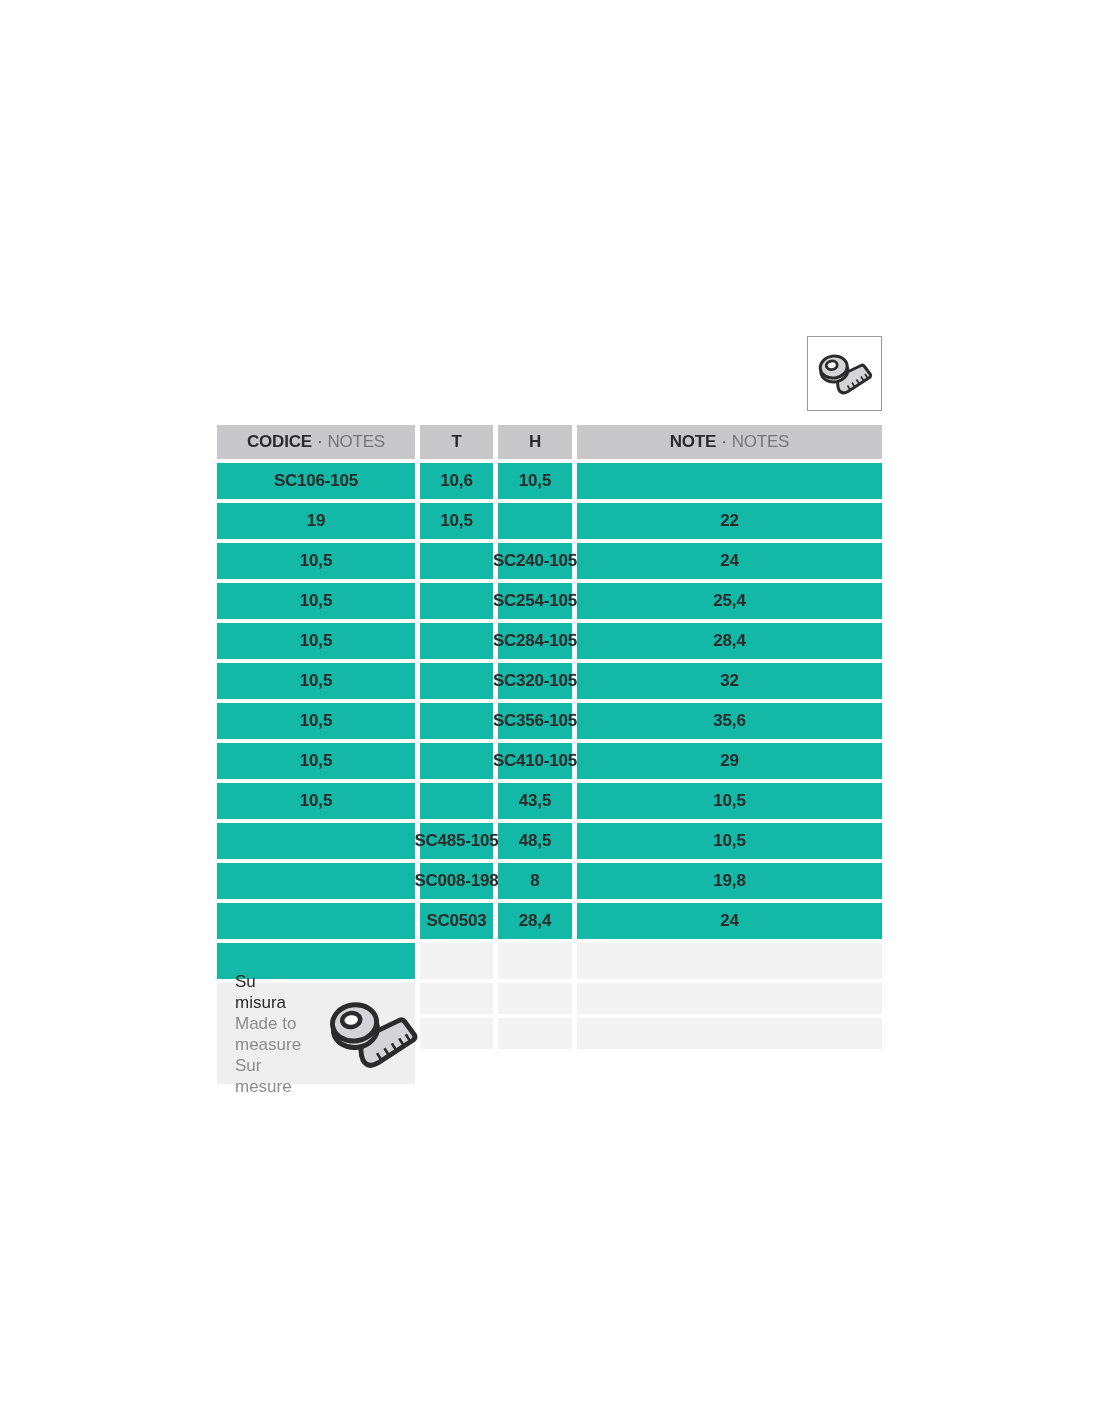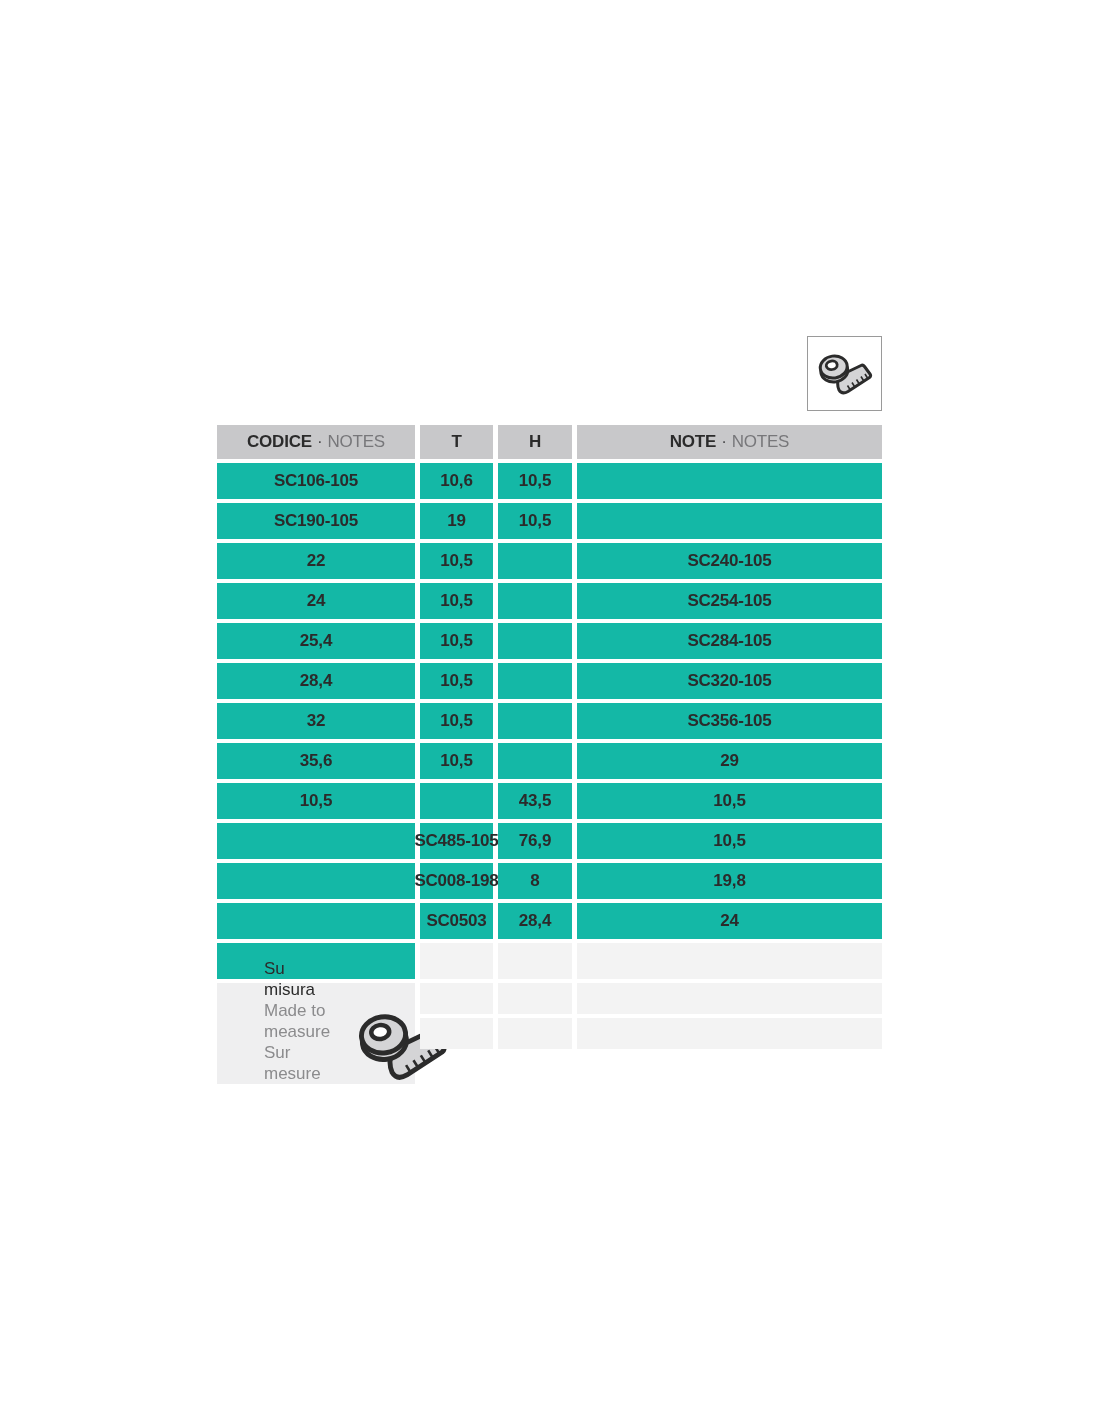--- a/index.html
+++ b/index.html
@@ -34,22 +34,22 @@
     white-space:nowrap;
   }
   .hdr{background:#c8c8ca;font-weight:700;}
   .hdr .sec{font-weight:400;color:#77777a;}
   .hdr .sep{margin:0 5px;font-weight:400;color:#4a4a4c;}
   .data{background:#14b8a6;font-weight:700;}
   .empty{background:#f3f3f3;}
   .measure-cell{
     grid-row:span 3;
     background:#efeff0;
-    display:flex;align-items:flex-end;
-    padding-left:47px;box-sizing:border-box;
+    display:flex;align-items:center;
+    padding-left:18px;box-sizing:border-box;
   }
   .measure-text{line-height:21px;font-size:17px;}
   .measure-text .l1{color:#2b2b2b;}
   .measure-text .l2,.measure-text .l3{color:#8b8b8d;}
   .measure-icon-wrap{margin-left:26px;display:flex;align-items:center;}
 </style>
 </head>
 <body>
 
 <svg width="0" height="0" style="position:absolute">
@@ -89,21 +89,20 @@
       <span>NOTE</span>
       <span class="sep">·</span>
       <span class="sec">NOTES</span>
     </div>
 
     <div class="cell data">SC106-105</div>
     <div class="cell data">10,6</div>
     <div class="cell data">10,5</div>
     <div class="cell data"></div>
 
-    <div class="cell data">SC190-105</div>
     <div class="cell data">19</div>
     <div class="cell data">10,5</div>
     <div class="cell data"></div>
 
     <div class="cell data">22</div>
     <div class="cell data">10,5</div>
     <div class="cell data"></div>
 
     <div class="cell data">SC240-105</div>
     <div class="cell data">24</div>
@@ -123,30 +122,31 @@
     <div class="cell data">SC320-105</div>
     <div class="cell data">32</div>
     <div class="cell data">10,5</div>
     <div class="cell data"></div>
 
     <div class="cell data">SC356-105</div>
     <div class="cell data">35,6</div>
     <div class="cell data">10,5</div>
     <div class="cell data"></div>
 
+    <div class="cell data">SC410-105</div>
     <div class="cell data">29</div>
     <div class="cell data">10,5</div>
     <div class="cell data"></div>
 
     <div class="cell data">43,5</div>
     <div class="cell data">10,5</div>
     <div class="cell data"></div>
 
     <div class="cell data">SC485-105</div>
-    <div class="cell data">76,9</div>
+    <div class="cell data">48,5</div>
     <div class="cell data">10,5</div>
     <div class="cell data"></div>
 
     <div class="cell data">SC008-198</div>
     <div class="cell data">8</div>
     <div class="cell data">19,8</div>
     <div class="cell data"></div>
 
     <div class="cell data">SC0503</div>
     <div class="cell data">28,4</div>

